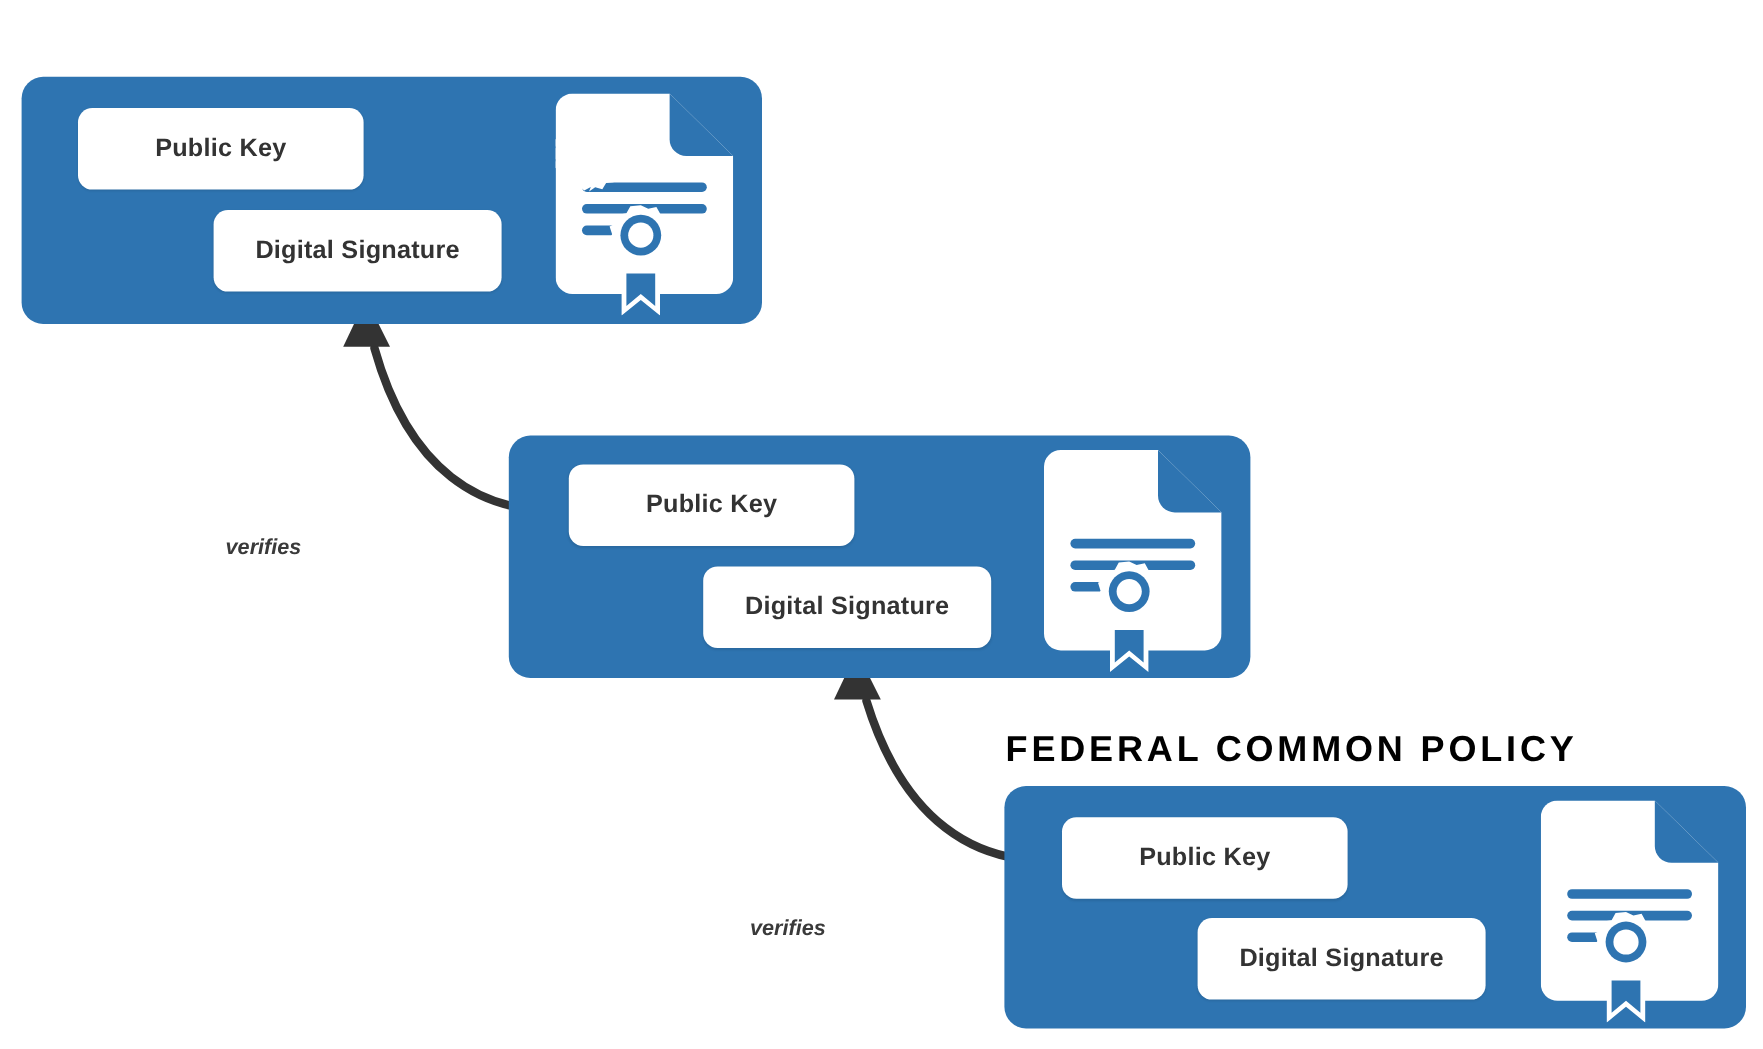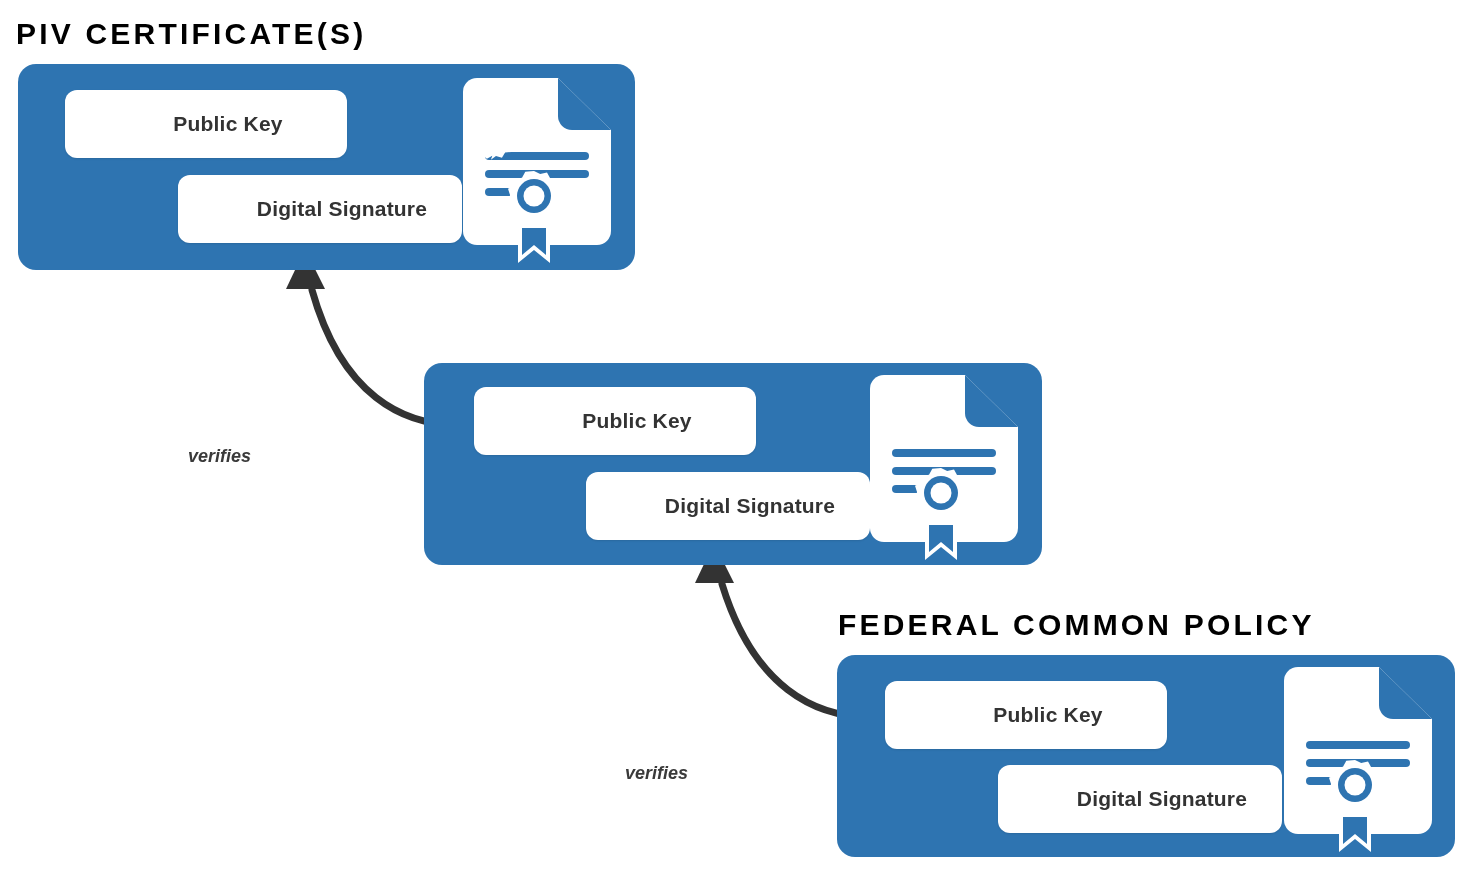--- a/index.html
+++ b/index.html
@@ -45,21 +45,20 @@
 
   
   .field-chip {
     position: absolute;
     background: #ffffff;
     border-radius: 12px;
     display: flex;
     align-items: center;
     justify-content: center;
     box-shadow: 0 1px 2px rgba(0,0,0,0.10);
-    padding-left: 44px;
   }
   .field-chip span {
     font-family: "Liberation Sans", sans-serif;
     font-weight: bold;
     font-size: 21px;
     color: #333333;
     white-space: nowrap;
     letter-spacing: 0.2px;
   }
   
@@ -115,21 +114,20 @@
       <path d="M 476 424 C 400 432 340 390 312 290" fill="none" stroke="#333333" stroke-width="7" stroke-linecap="round"></path>
       <polygon points="305,249 286,289 325,289" fill="#333333"></polygon>
     </g>
 
     <g>
       <path d="M 888 716 C 812 724 752 682 722 584" fill="none" stroke="#333333" stroke-width="7" stroke-linecap="round"></path>
       <polygon points="714,543 695,583 734,583" fill="#333333"></polygon>
     </g>
   </svg>
 
-  <div class="section-title" id="title-piv">PIV CERTIFICATE(S)</div>
 
   <div class="cert-panel" id="panel-piv">
 
     <div class="field-chip" id="chip-piv-pk">
       <span>Public Key</span>
     </div>
 
     <div class="field-chip" id="chip-piv-ds">
       <span>Digital Signature</span>
     </div>

